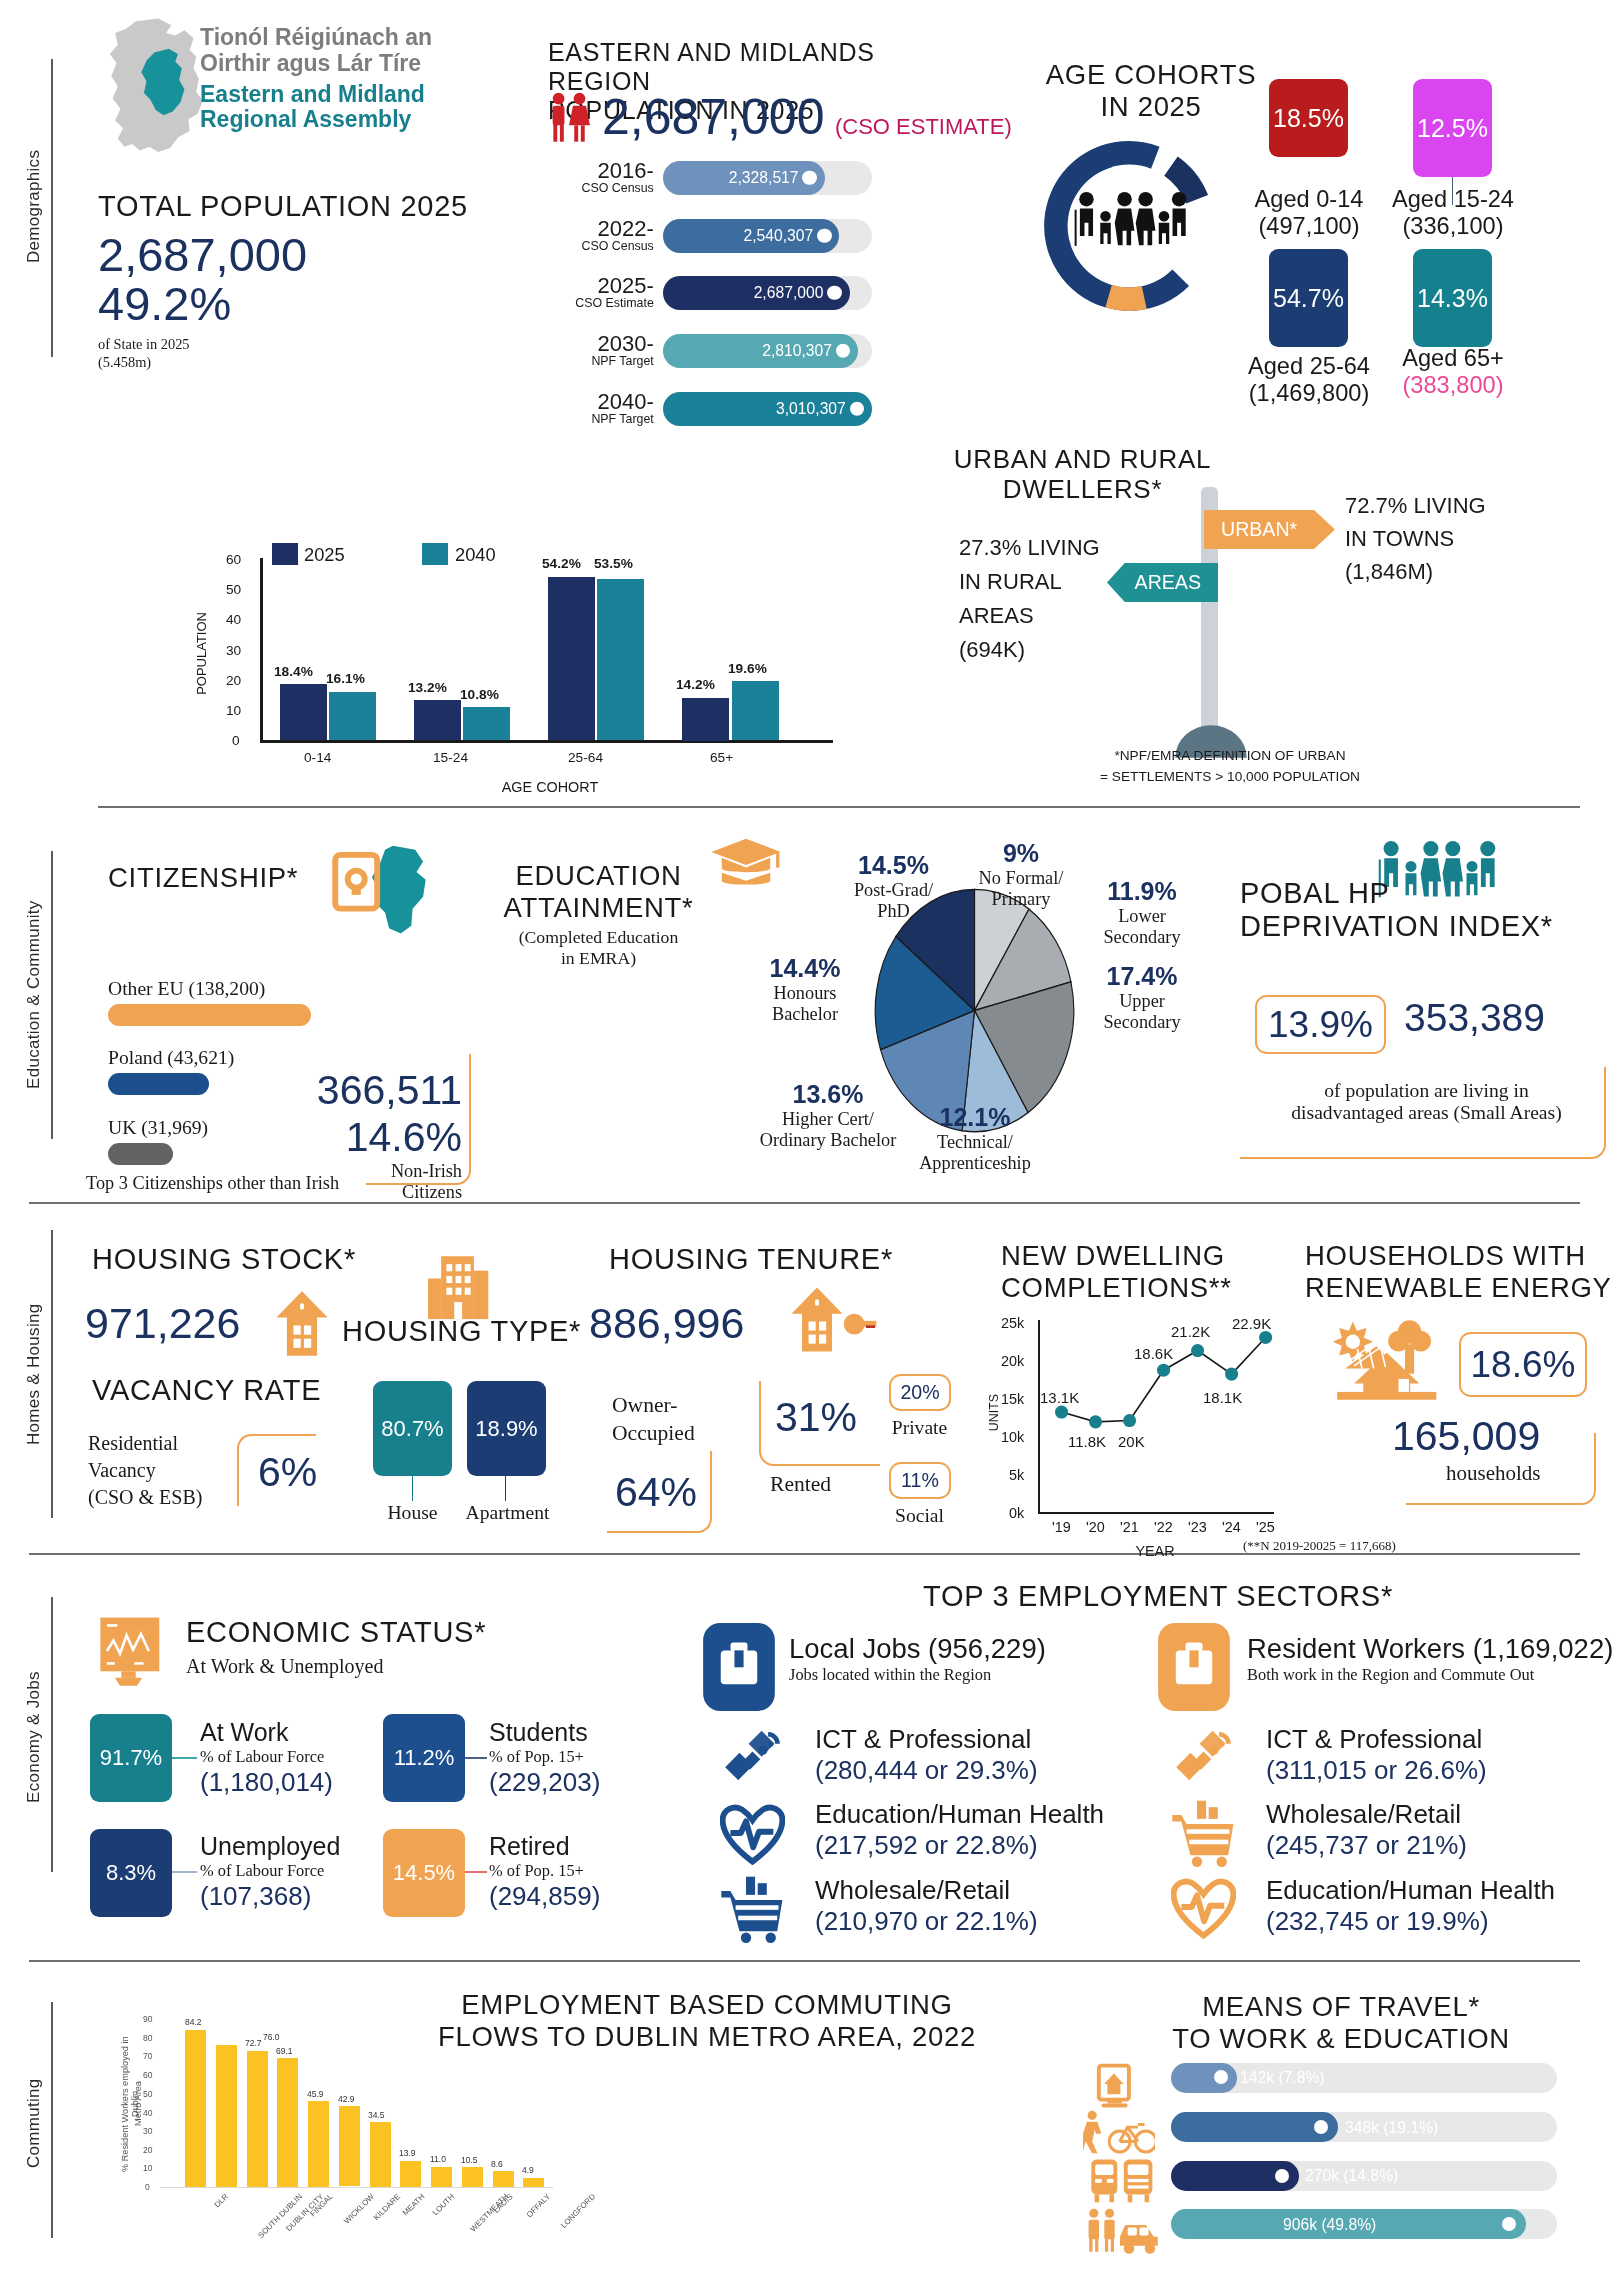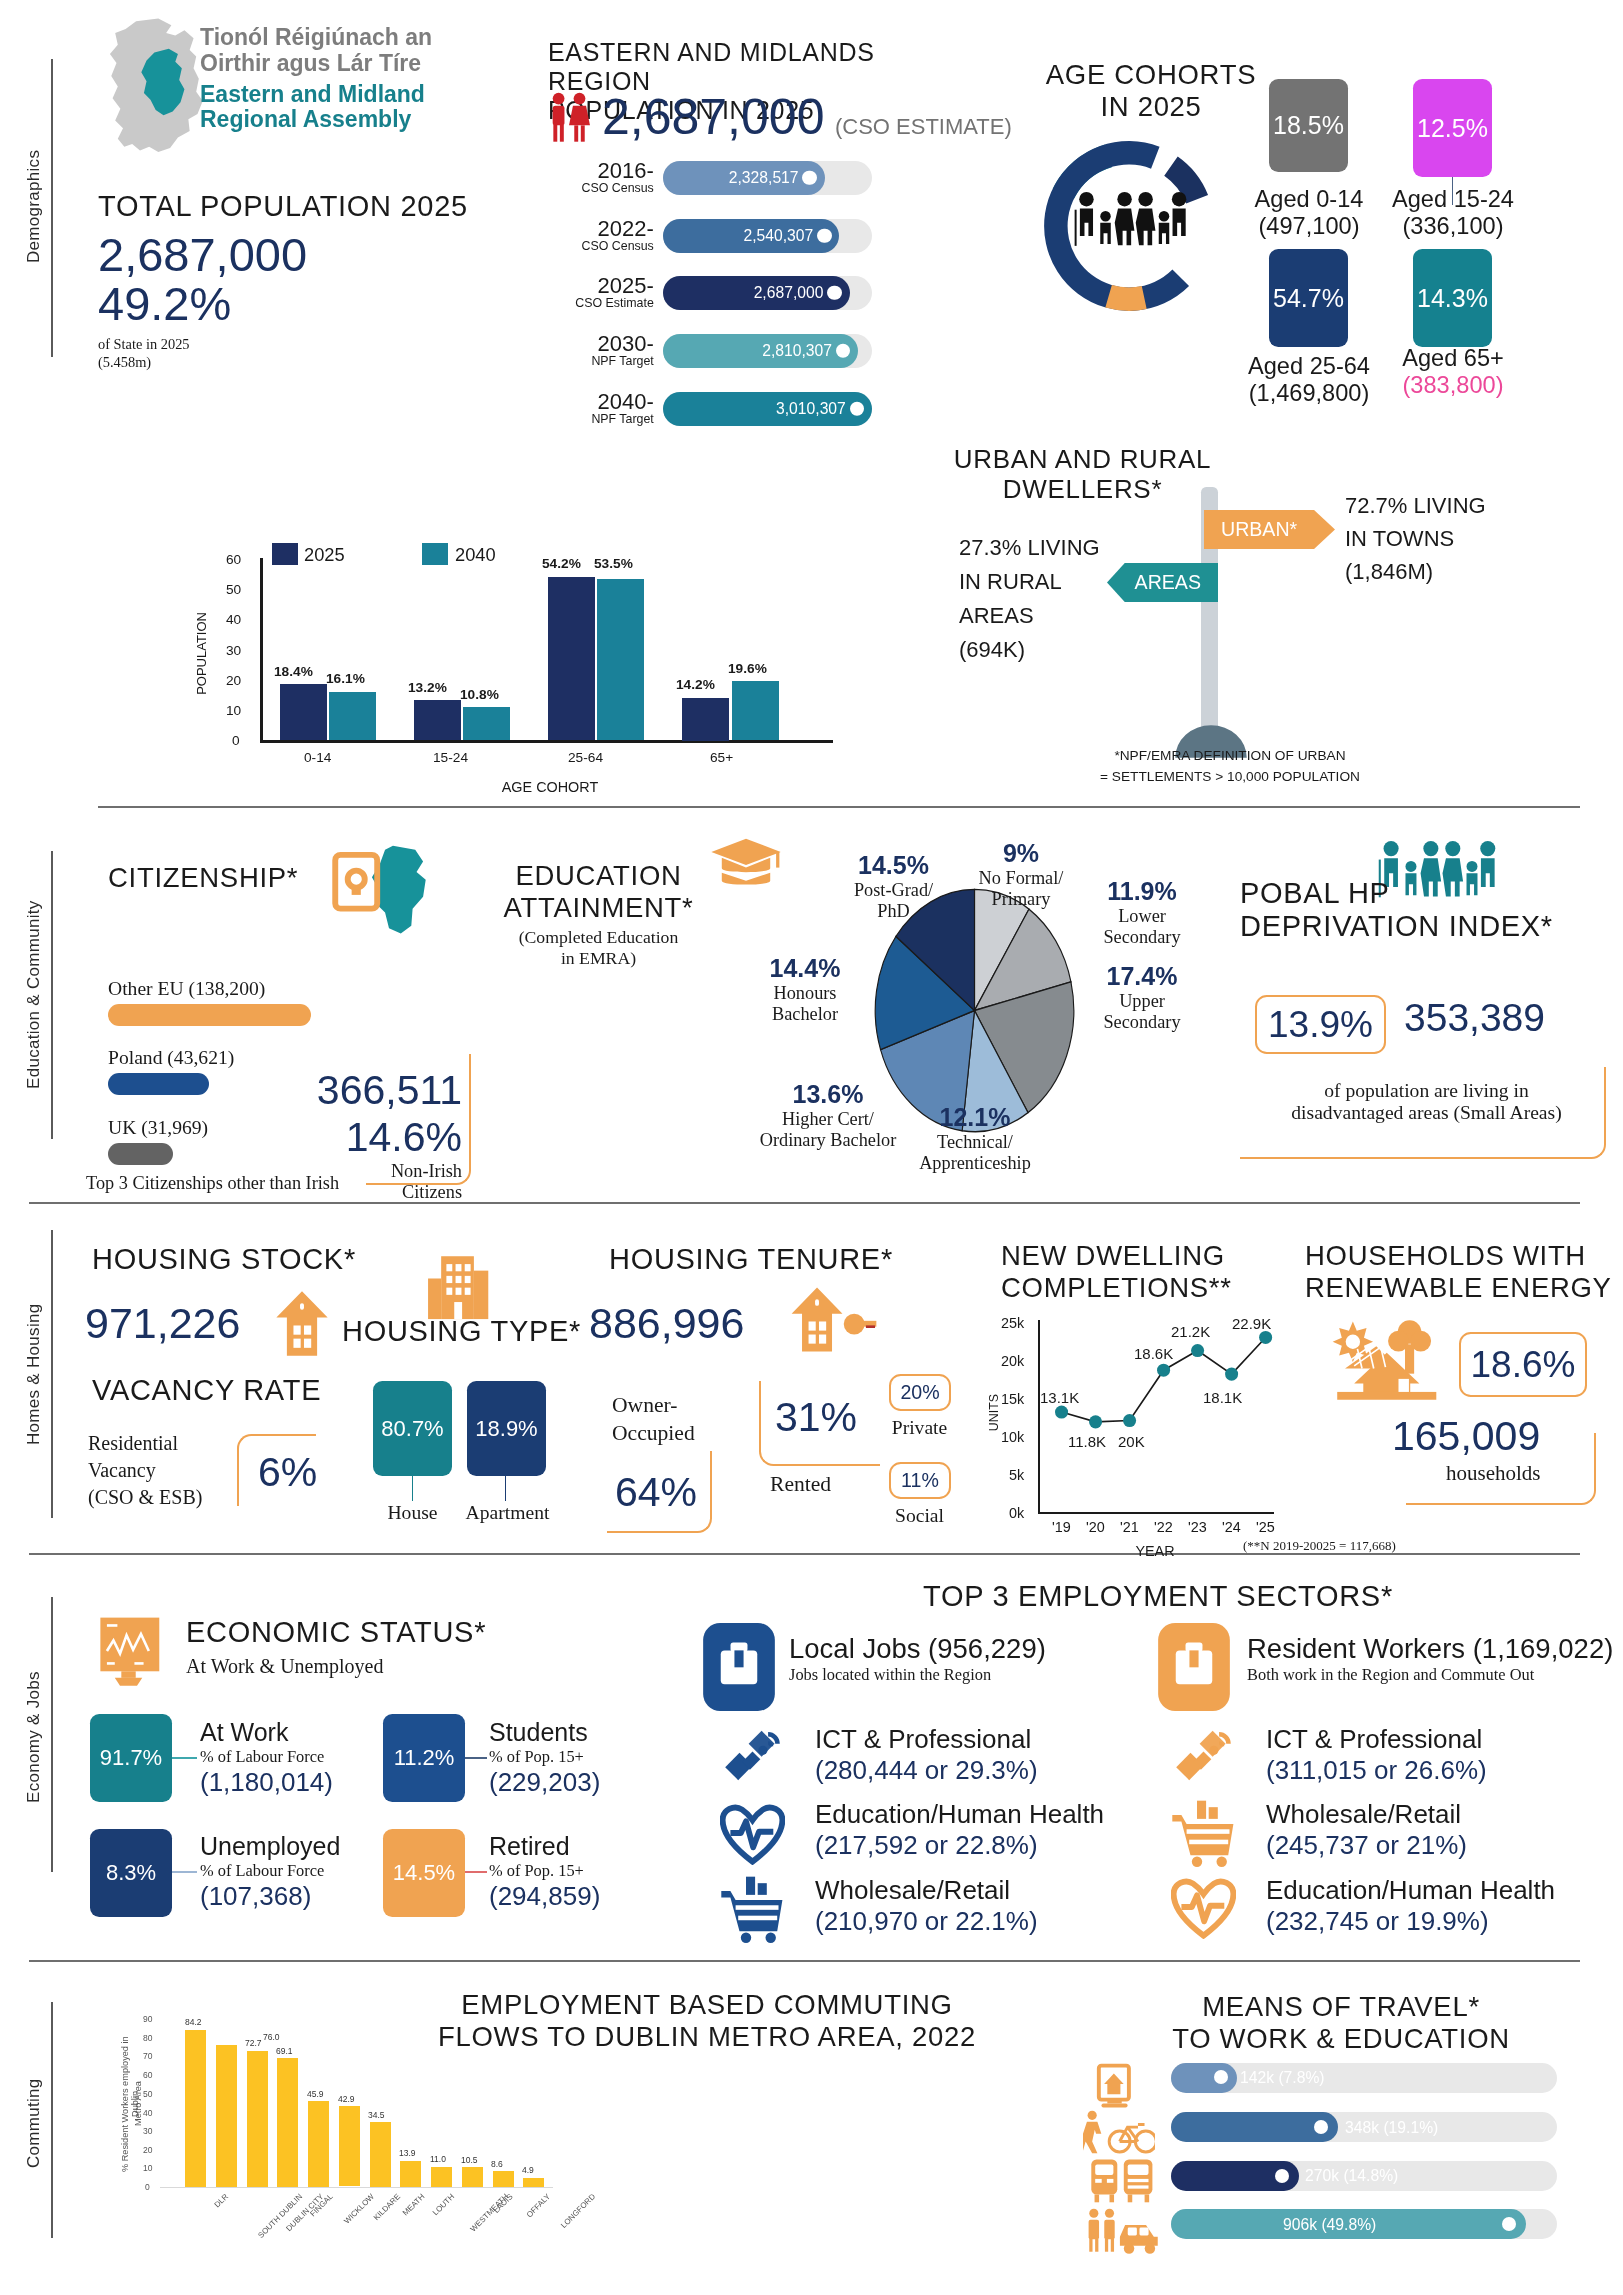--- a/index.html
+++ b/index.html
@@ -142,21 +142,21 @@
       <rect x="7" y="21" width="18" height="30" rx="4" fill="#cf2128"></rect>
     <rect x="8" y="50" width="6" height="26" fill="#cf2128"></rect>
       <rect x="18" y="50" width="6" height="26" fill="#cf2128"></rect>
     <circle cx="48" cy="10" r="9" fill="#cf2128"></circle>
       <path d="M38 21 h20 l6 30 h-32 z" fill="#cf2128"></path>
     <rect x="40" y="51" width="6" height="25" fill="#cf2128"></rect>
       <rect x="50" y="51" width="6" height="25" fill="#cf2128"></rect>
   </svg>
   <div class="abs" style="left:602px; top:88px; display:flex; align-items:baseline;">
     <span style="font-size:50px; color:#1b3160;">2,687,000</span>
-    <span style="font-size:22px; color:#737373; margin-left:10.5px;">(CSO ESTIMATE)</span>
+    <span style="font-size:22px; color:#be185d; margin-left:10.5px;">(CSO ESTIMATE)</span>
   </div>
 
   <div class="sbar-row" style="left:548px; top:160px;">
     <div class="sbar-lab">
       <div class="y">2016-</div>
       <div class="s">CSO Census</div>
     </div>
     <div class="sbar-track">
       <div class="sbar-fill" style="width:77.4%; background:#6e92bb;">
         <span>2,328,517</span>
@@ -241,21 +241,21 @@
         <path d="M70 28h20l5 34h-5v22h-7V62h-6v22h-7l-5-34z"></path>
       <circle cx="112" cy="14" r="11"></circle>
         <path d="M102 28h20l5 34h-5v22h-7V62h-6v22h-7l-5-34z"></path>
       <circle cx="140" cy="40" r="8"></circle>
         <path d="M132 50h16v32h-5V66h-6v16h-5z"></path>
       <circle cx="163" cy="14" r="11"></circle>
         <path d="M153 28h20v42h-7V50h-6v20h-7z"></path>
     </g>
   </svg>
 
-  <div class="chip abs" style="left:1269px; top:79px; width:79px; height:93px; background:#737373;">
+  <div class="chip abs" style="left:1269px; top:79px; width:79px; height:78px; background:#b91c1c;">
     <span style="font-size:25px;">18.5%</span>
   </div>
   <div class="abs center" style="left:1224px; top:186px; width:170px;">
     <div style="font-size:23.6px; color:#1a1a1a;">Aged 0-14</div>
     <div style="font-size:23.6px; color:#1a1a1a;">(497,100)</div>
   </div>
 
   <div class="chip abs" style="left:1413px; top:79px; width:79px; height:98px; background:#d946ef;">
     <span style="font-size:25px;">12.5%</span>
   </div>

